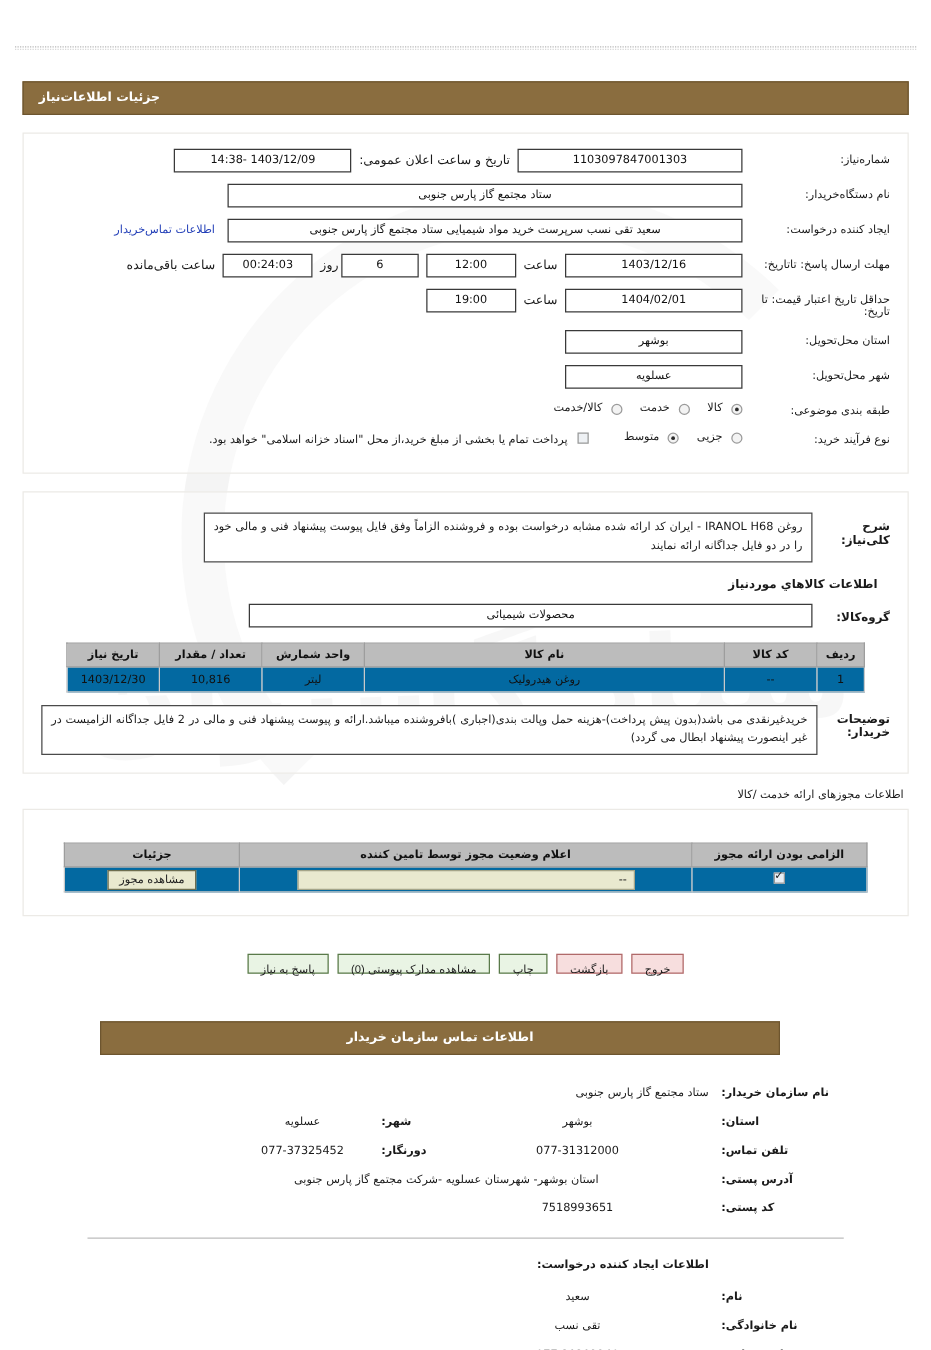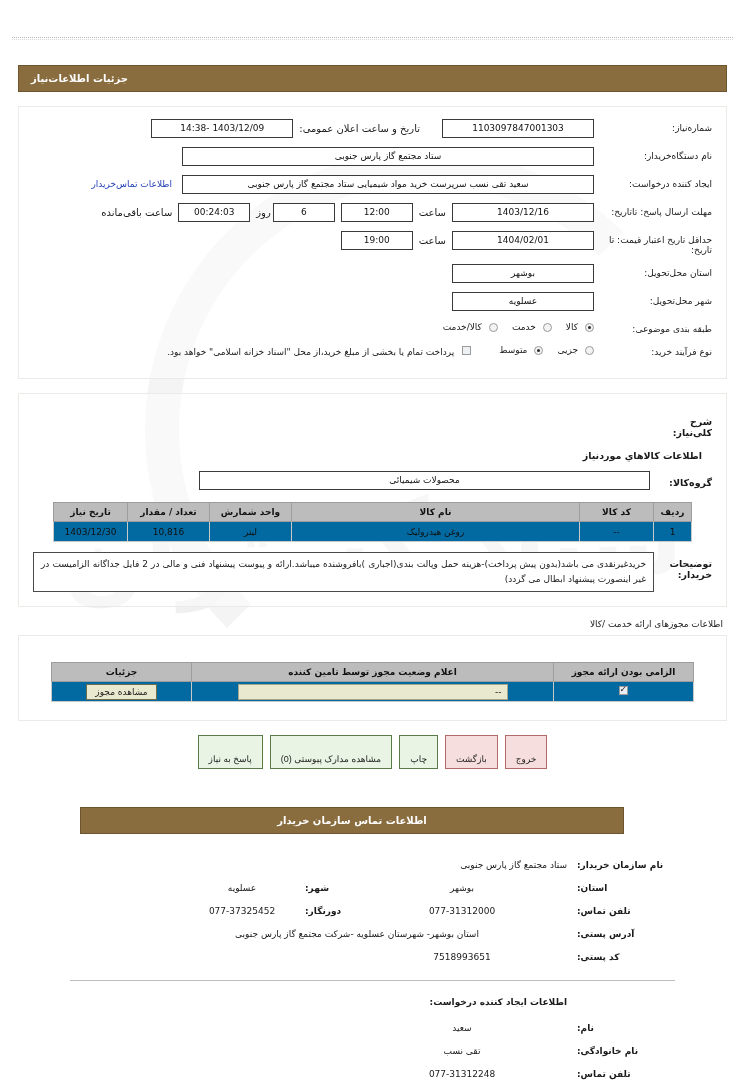--- a/index.html
+++ b/index.html
@@ -102,21 +102,21 @@
     background: #ffffff;
     height: 19px;
     line-height: 17px;
     padding: 0 6px;
     font-size: 9px;
     text-align: center;
     color: #111;
     overflow: hidden;
     white-space: nowrap;
   }
-  .box.w150 { width: 152px; margin-left: 16px; }
+  .box.w150 { width: 180px; }
   .box.w410 { width: 412px; }
   .box.w140 { width: 142px; }
   .box.w62  { width: 62px; }
   .box.w72  { width: 72px; }
 
   .inline-lbl {
     font-size: 10px;
     padding: 4px 6px 0 6px;
     white-space: nowrap;
   }
@@ -251,26 +251,27 @@
   .btn-row {
     display: flex;
     justify-content: center;
     gap: 7px;
     margin: 14px 0 4px 0;
   }
   .btn {
     font-size: 9px;
     height: 16px;
     line-height: 14px;
-    padding: 16px 10px;
+    padding: 4px 10px;
     border: 1px solid #5a7a4a;
     background: #e9f4e4;
     color: #1d1d1d;
     cursor: pointer;
     white-space: nowrap;
+    margin-top: 16px;
   }
   .btn.danger {
     background: #f7dede;
     border-color: #b06a6a;
   }
 
   
   .contact {
     margin: 26px 60px 0 60px;
     font-size: 9px;
@@ -382,20 +383,21 @@
       <span class="chk"></span>
       <span class="note-text">پرداخت تمام یا بخشی از مبلغ خرید،از محل "اسناد خزانه اسلامی" خواهد بود.</span>
     </div>
 
   </div>
 
   <div class="panel tight">
 
     <div class="bigrow" style="margin:6px 0 12px 0;">
       <div class="biglbl">شرح کلی‌نیاز:</div>
+      <div class="textbox" style="flex:1; margin-left:130px;">روغن IRANOL H68 - ایران کد ارائه شده مشابه درخواست بوده و فروشنده الزاماً وفق فایل پیوست پیشنهاد فنی و مالی خود را در دو فایل جداگانه ارائه نمایند</div>
     </div>
 
     <div class="sub-title">اطلاعات کالاهاي موردنیاز</div>
 
     <div class="bigrow" style="margin-bottom:12px;">
       <div class="biglbl">گروه‌کالا:</div>
       <div class="box" style="width:451px; text-align:center;">محصولات شیمیائی</div>
     </div>
 
     <div class="tbl-wrap">

